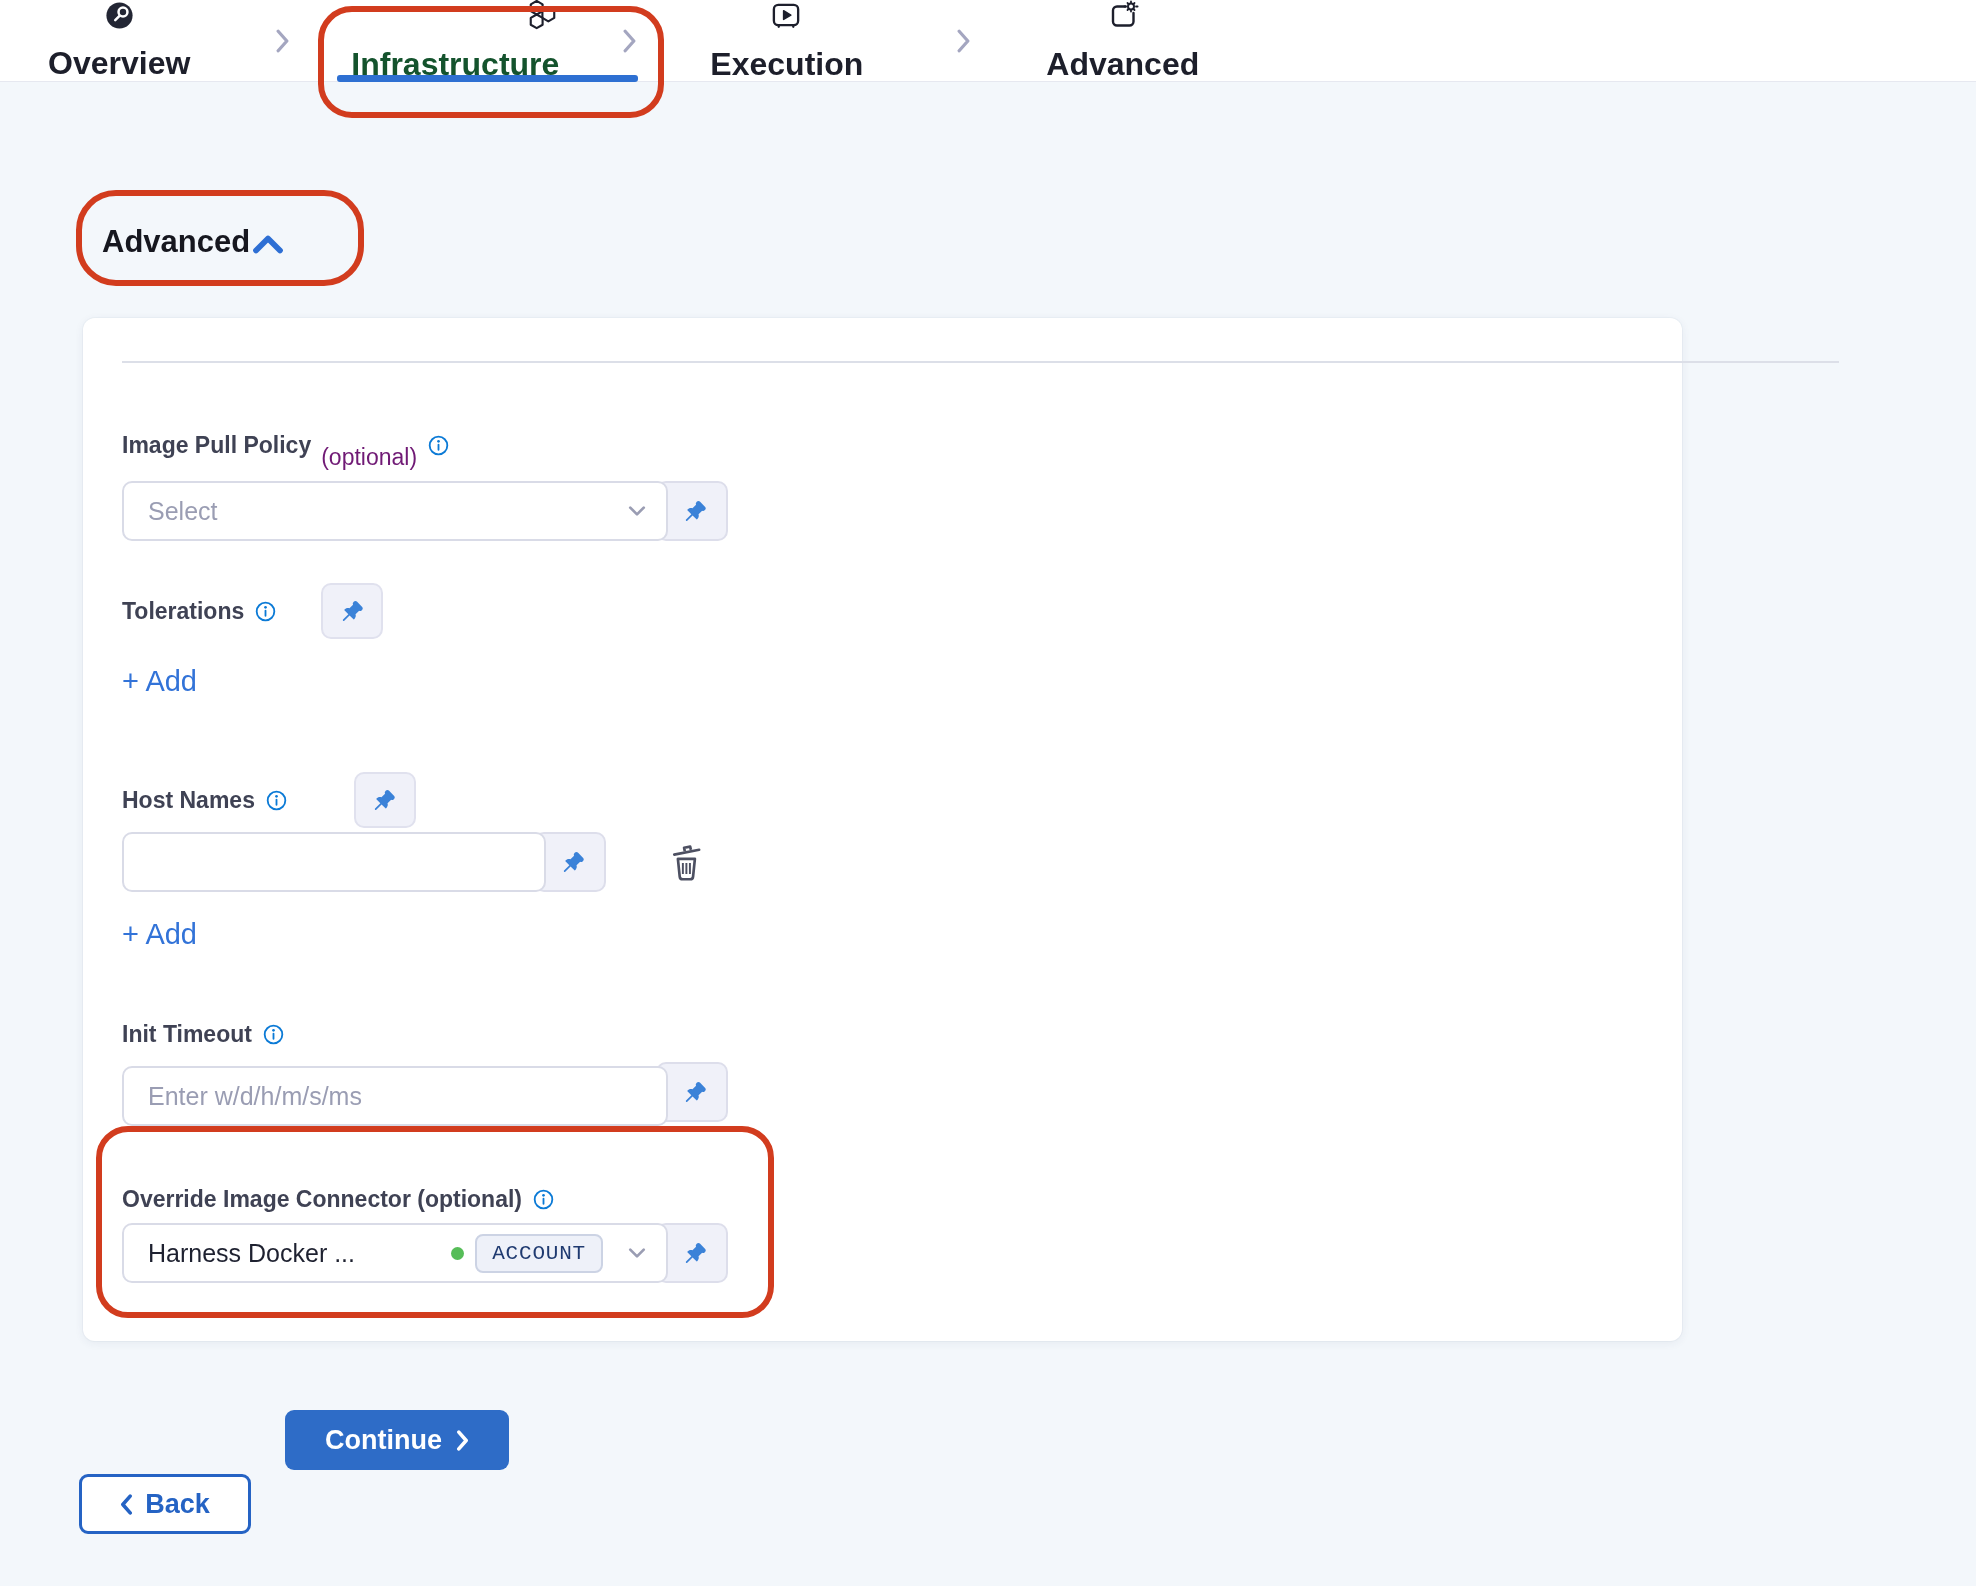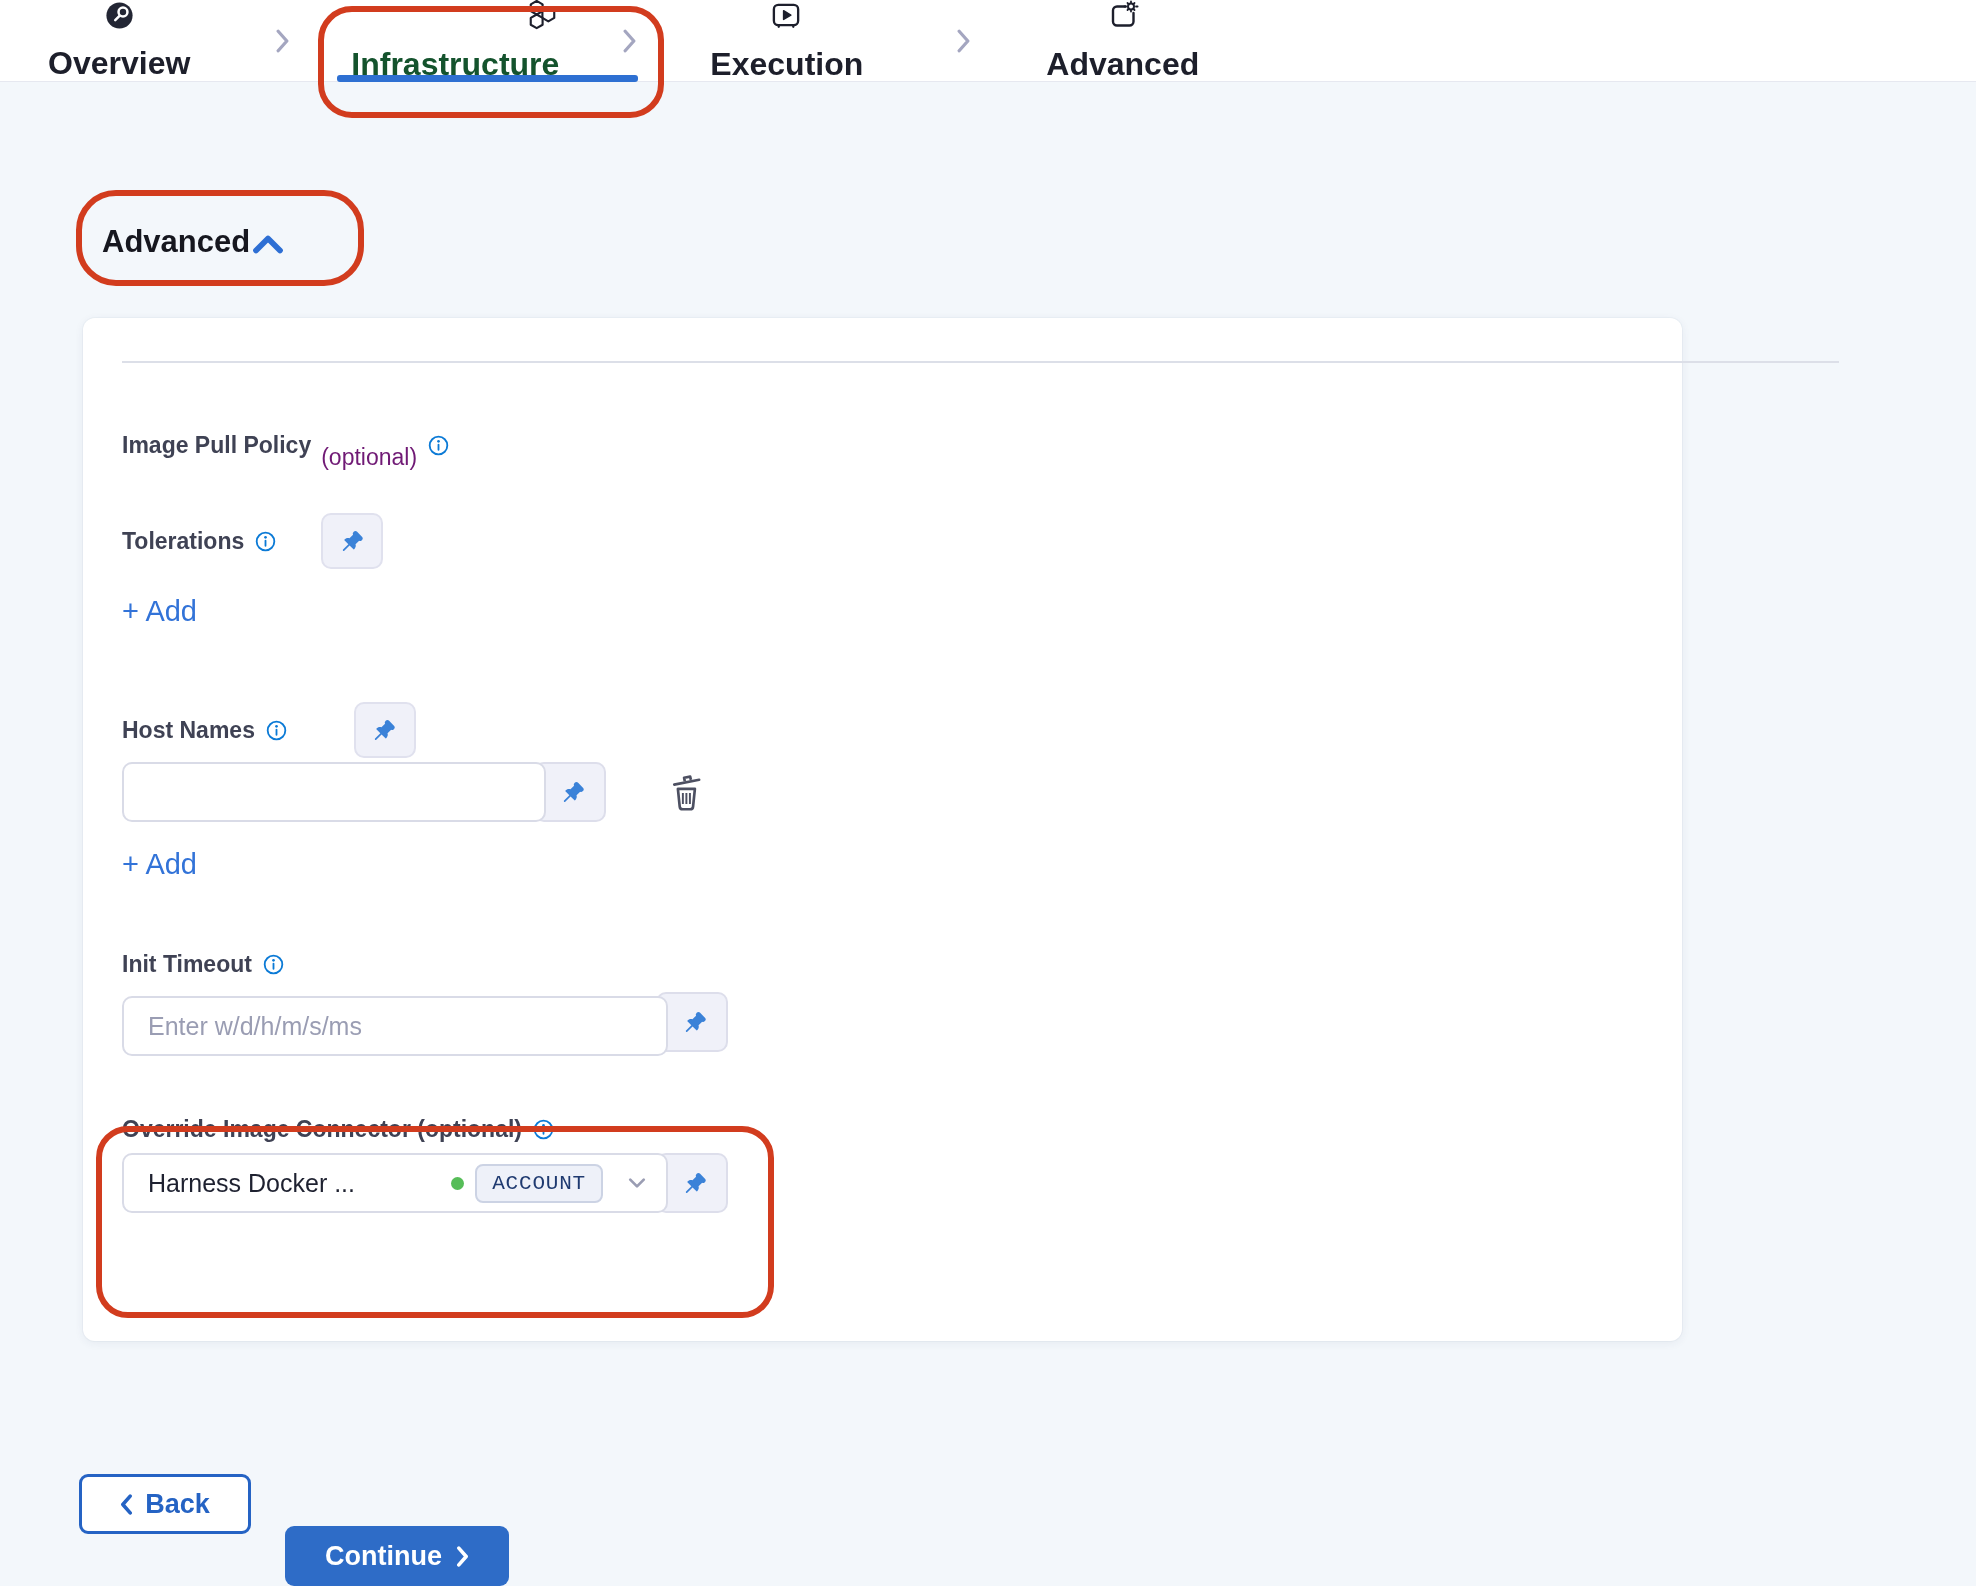--- a/index.html
+++ b/index.html
@@ -76,21 +76,21 @@
   .g-conn-label{ margin-top:60px; }
   .g-conn-field{ margin-top:10px; }
   .pin-after-label { margin-left:34px; }
   .pin-after-label-host { margin-left:56px; }
 
   
   .btn-back { position:absolute; left:79px; top:1474px; width:172px; height:60px; background:#ffffff;
               border:3px solid #2563c4; border-radius:9px; color:#2563c4; font-size:27px; font-weight:700;
               display:flex; align-items:center; justify-content:center; gap:12px; cursor:pointer;
               font-family:"Liberation Sans", sans-serif; }
-  .btn-continue { position:absolute; left:285px; top:1526px; width:224px; height:60px; background:#2e6cc7;
+  .btn-continue { position:absolute; left:285px; top:1410px; width:224px; height:60px; background:#2e6cc7;
               border:none; border-radius:9px; color:#ffffff; font-size:27px; font-weight:700;
               display:flex; align-items:center; justify-content:center; gap:14px; cursor:pointer;
               font-family:"Liberation Sans", sans-serif; }
 
   svg { display:block; }
   .hidden-defs { position:absolute; width:0; height:0; overflow:hidden; }
 </style>
 </head>
 <body>
 
@@ -218,20 +218,37 @@
     <div class="divider"></div>
 
     <div class="field-label-row g-ipp-label">
       <span class="label">Image Pull Policy</span>
       <span class="label-optional">(optional)</span>
       <span class="info-icon">
           <svg width="23" height="23">
             <use href="#i-info"></use>
           </svg>
         </span>
+    </div>
+    <div class="field-row g-ipp-field">
+      <div class="field wide">
+        <span class="placeholder-text">Select</span>
+        <span class="field-chevron">
+            <svg width="18" height="12">
+              <use href="#i-chevdown"></use>
+            </svg>
+          </span>
+      </div>
+      <div class="pin-seg">
+        <span>
+            <svg width="27" height="27">
+              <use href="#i-pin"></use>
+            </svg>
+          </span>
+      </div>
     </div>
 
     <div class="field-label-row g-tol-row">
       <span class="label">Tolerations</span>
       <span class="info-icon">
           <svg width="23" height="23">
             <use href="#i-info"></use>
           </svg>
         </span>
       <div class="pin-btn pin-after-label">

